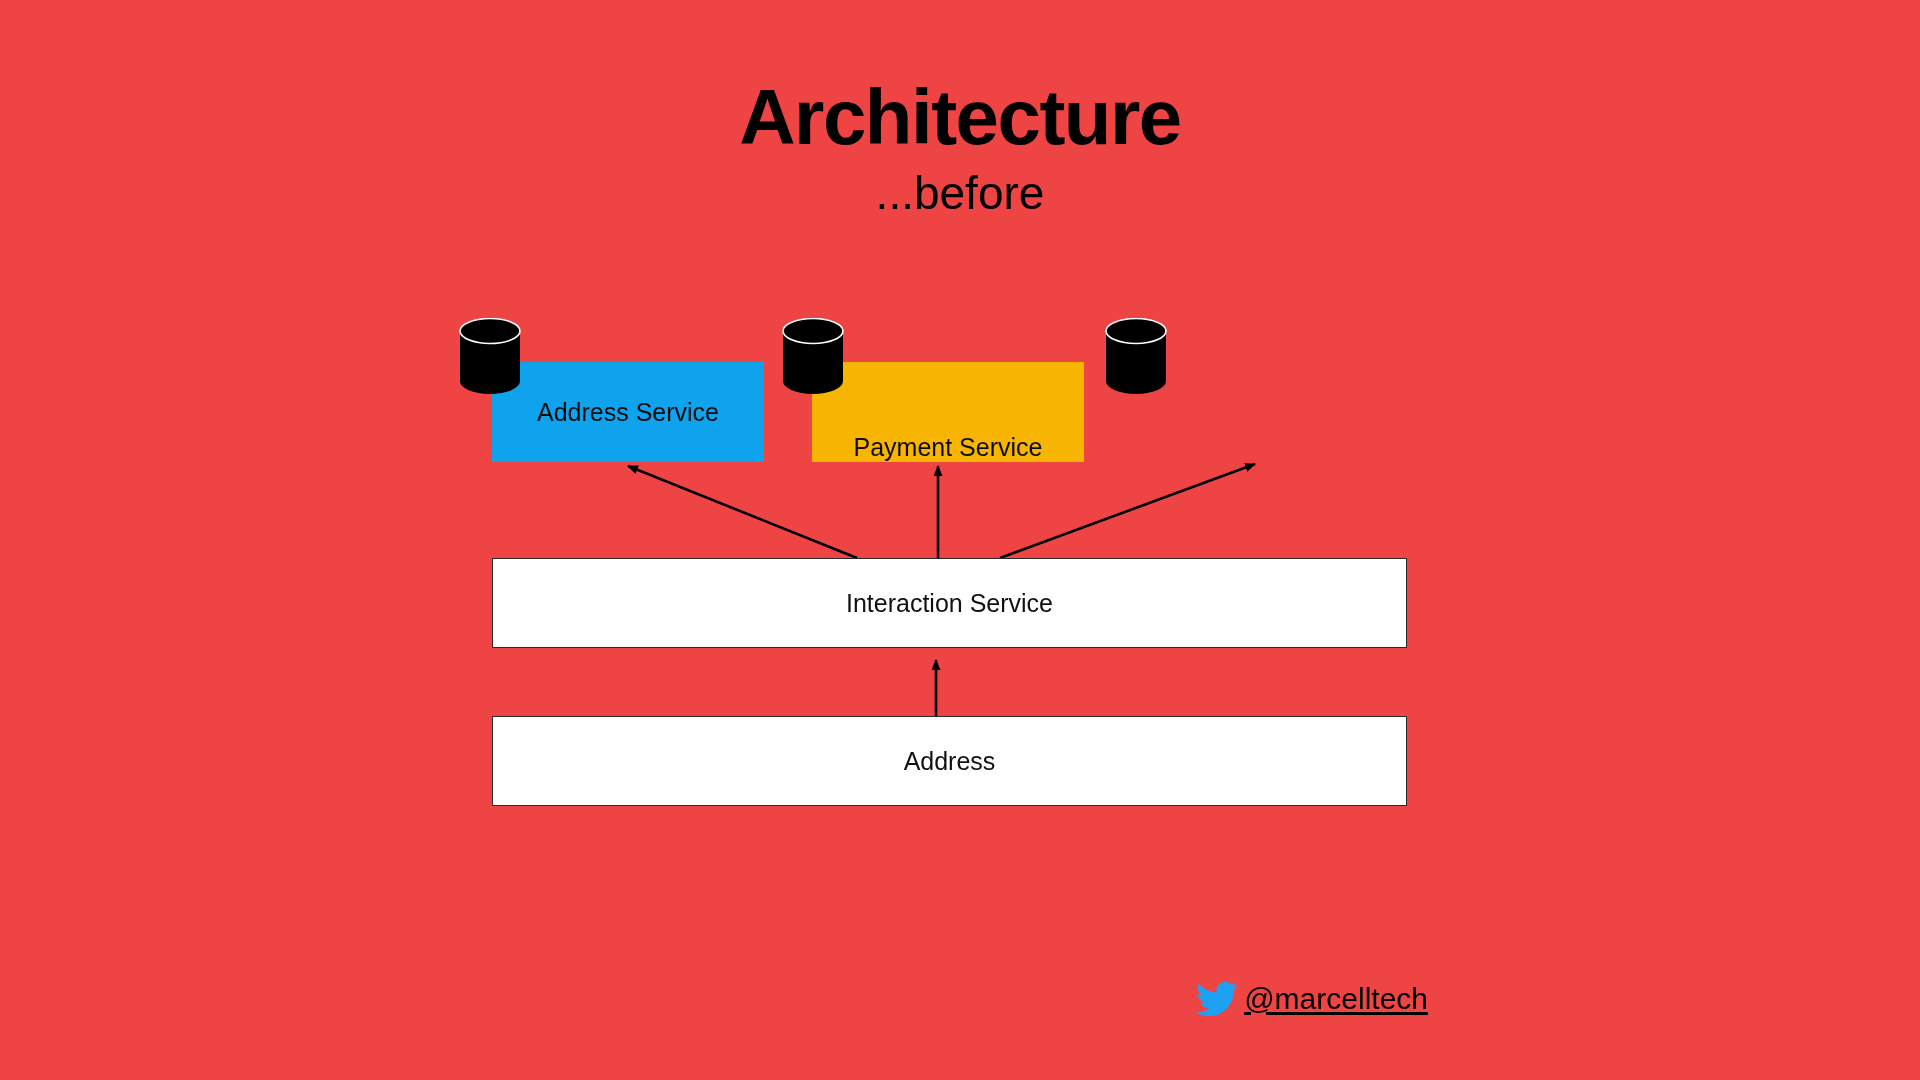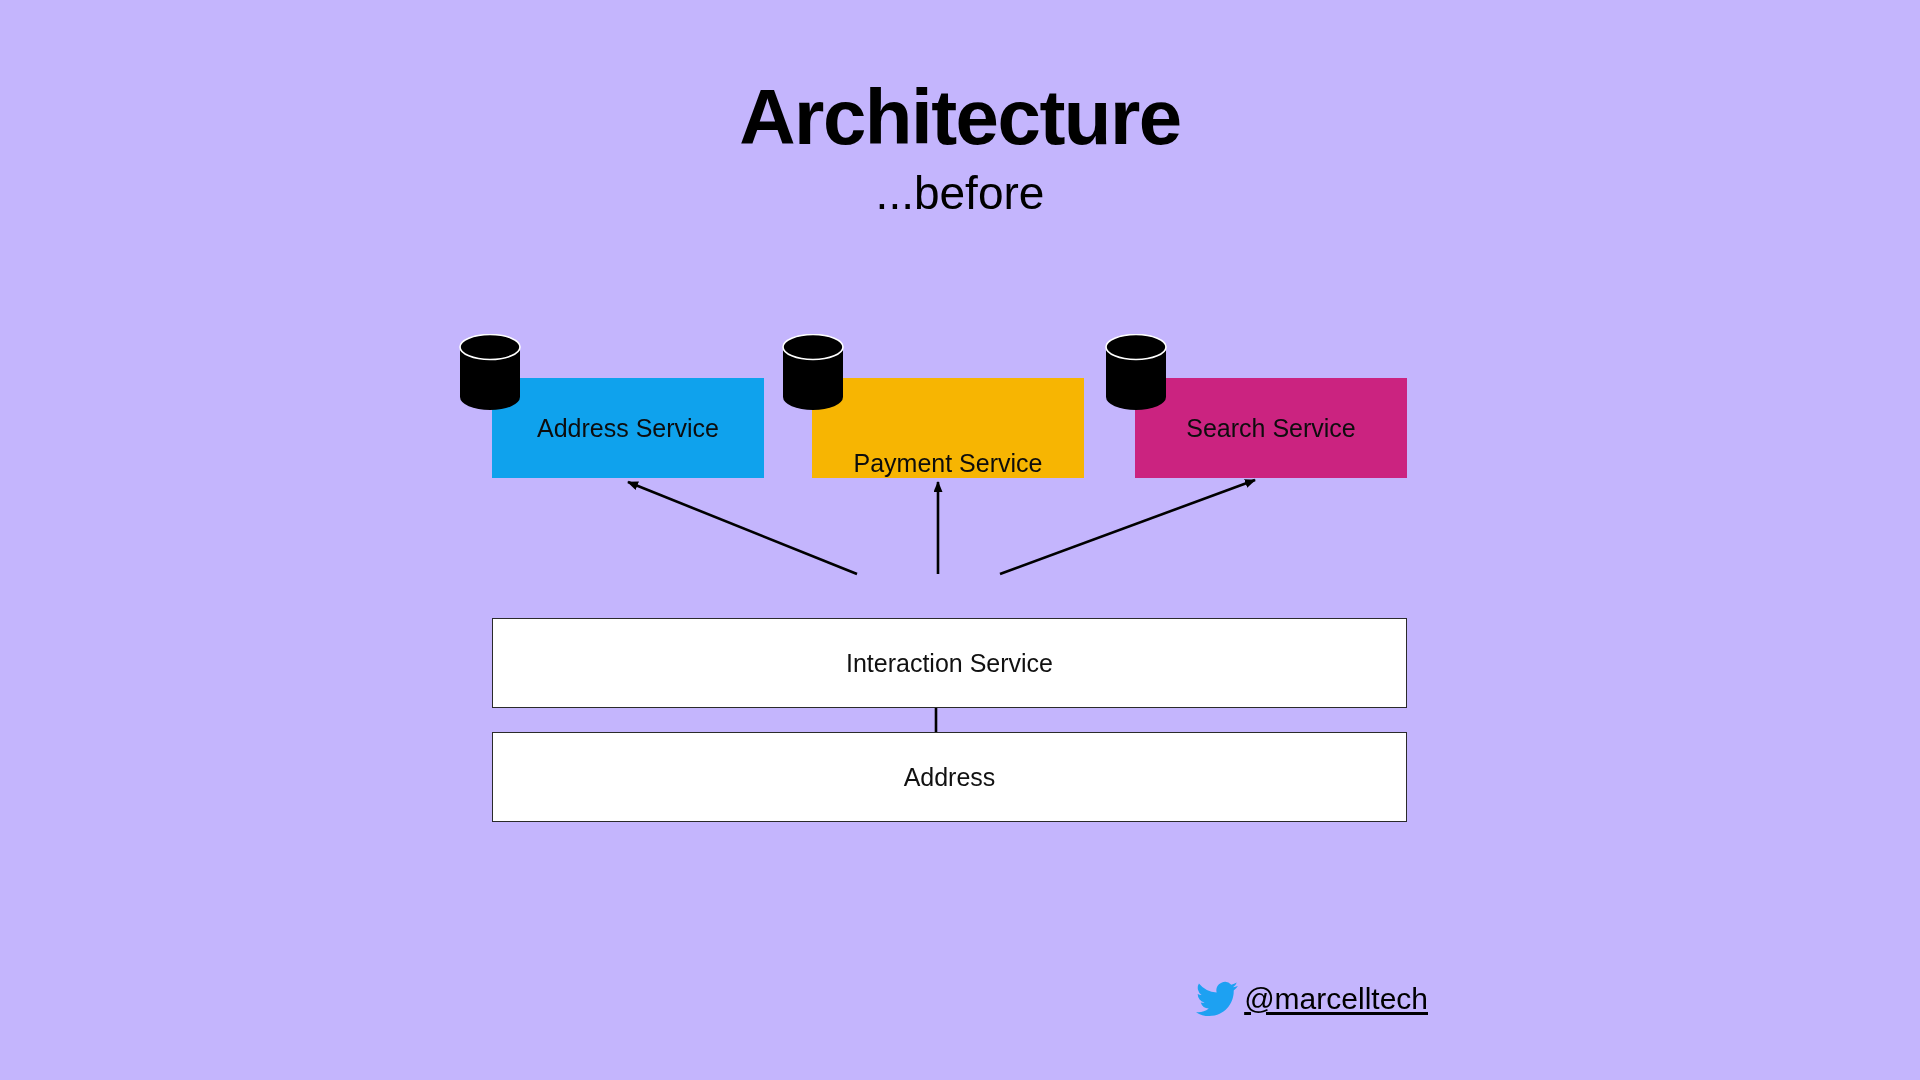--- a/index.html
+++ b/index.html
@@ -14,21 +14,21 @@
     position: relative;
     overflow: hidden;
     font-family: "Liberation Sans", sans-serif;
     color: #000000;
   }
 
   
   #slide {
     position: absolute;
     inset: 0;
-    background: #c4b5fd;
+    background: #ef4444;
     text-decoration: underline;
   }
 
   
   #heading {
     position: absolute;
     top: 78px;
     left: 0;
     width: 1920px;
     text-align: center;
@@ -46,21 +46,21 @@
     font-weight: 400;
     line-height: 1.12;
     margin: 10px 0 2px 0;
     color: #000000;
   }
 
   
   #diagram {
     position: absolute;
     left: 0;
-    top: 16px;
+    top: 0;
     width: 1920px;
     height: 872px;
   }
   #edge-layer {
     position: absolute;
     left: 0;
     top: 0;
     width: 1920px;
     height: 1080px;
     pointer-events: none;
@@ -175,30 +175,27 @@
 
     <div class="node service-node" style="left:812px; top:362px; width:272px; background:#F7B502;align-items:flex-end;">
       <span class="node-label">Payment Service</span>
     </div>
     <svg class="db-icon" style="left:782px; top:318px;" viewBox="0 0 62 76">
       <path d="M1,13 L1,63 A30,13 0 0,0 61,63 L61,13 Z" fill="#000000"></path>
       <ellipse cx="31" cy="13" rx="30" ry="12.5" fill="#000000"></ellipse>
       <ellipse cx="31" cy="13" rx="30" ry="12.5" fill="none" stroke="#ffffff" stroke-width="1.6"></ellipse>
     </svg>
 
-    <div class="node service-node" style="left:1135px; top:362px; width:272px; background:#CB2380;">
-      <span class="node-label">Search Service</span>
-    </div>
     <svg class="db-icon" style="left:1105px; top:318px;" viewBox="0 0 62 76">
       <path d="M1,13 L1,63 A30,13 0 0,0 61,63 L61,13 Z" fill="#000000"></path>
       <ellipse cx="31" cy="13" rx="30" ry="12.5" fill="#000000"></ellipse>
       <ellipse cx="31" cy="13" rx="30" ry="12.5" fill="none" stroke="#ffffff" stroke-width="1.6"></ellipse>
     </svg>
 
-    <div class="node plain-node" style="left:492px; top:558px; width:915px;margin-top:44px;">
+    <div class="node plain-node" style="left:492px; top:558px; width:915px;">
       <span class="node-label">Interaction Service</span>
     </div>
 
     <div class="node plain-node" style="left:492px; top:716px; width:915px;">
       <span class="node-label">Address</span>
     </div>
 
   </div>
 
   <div id="footer-handle">

